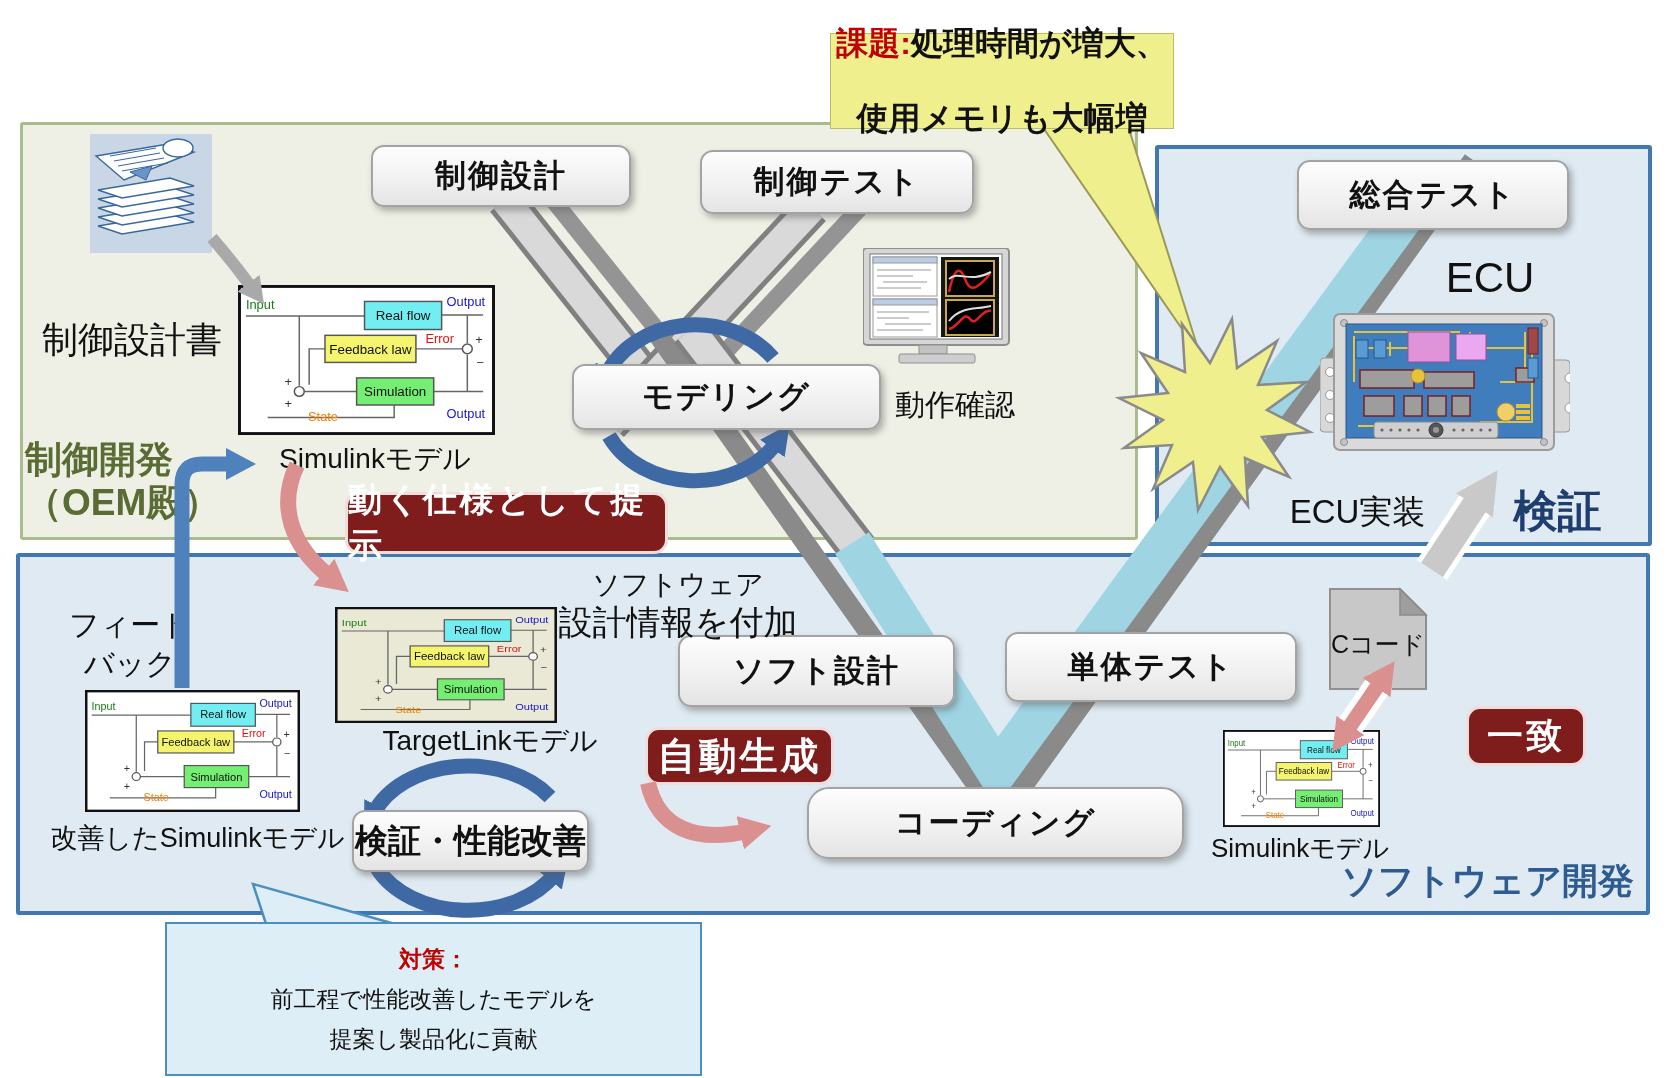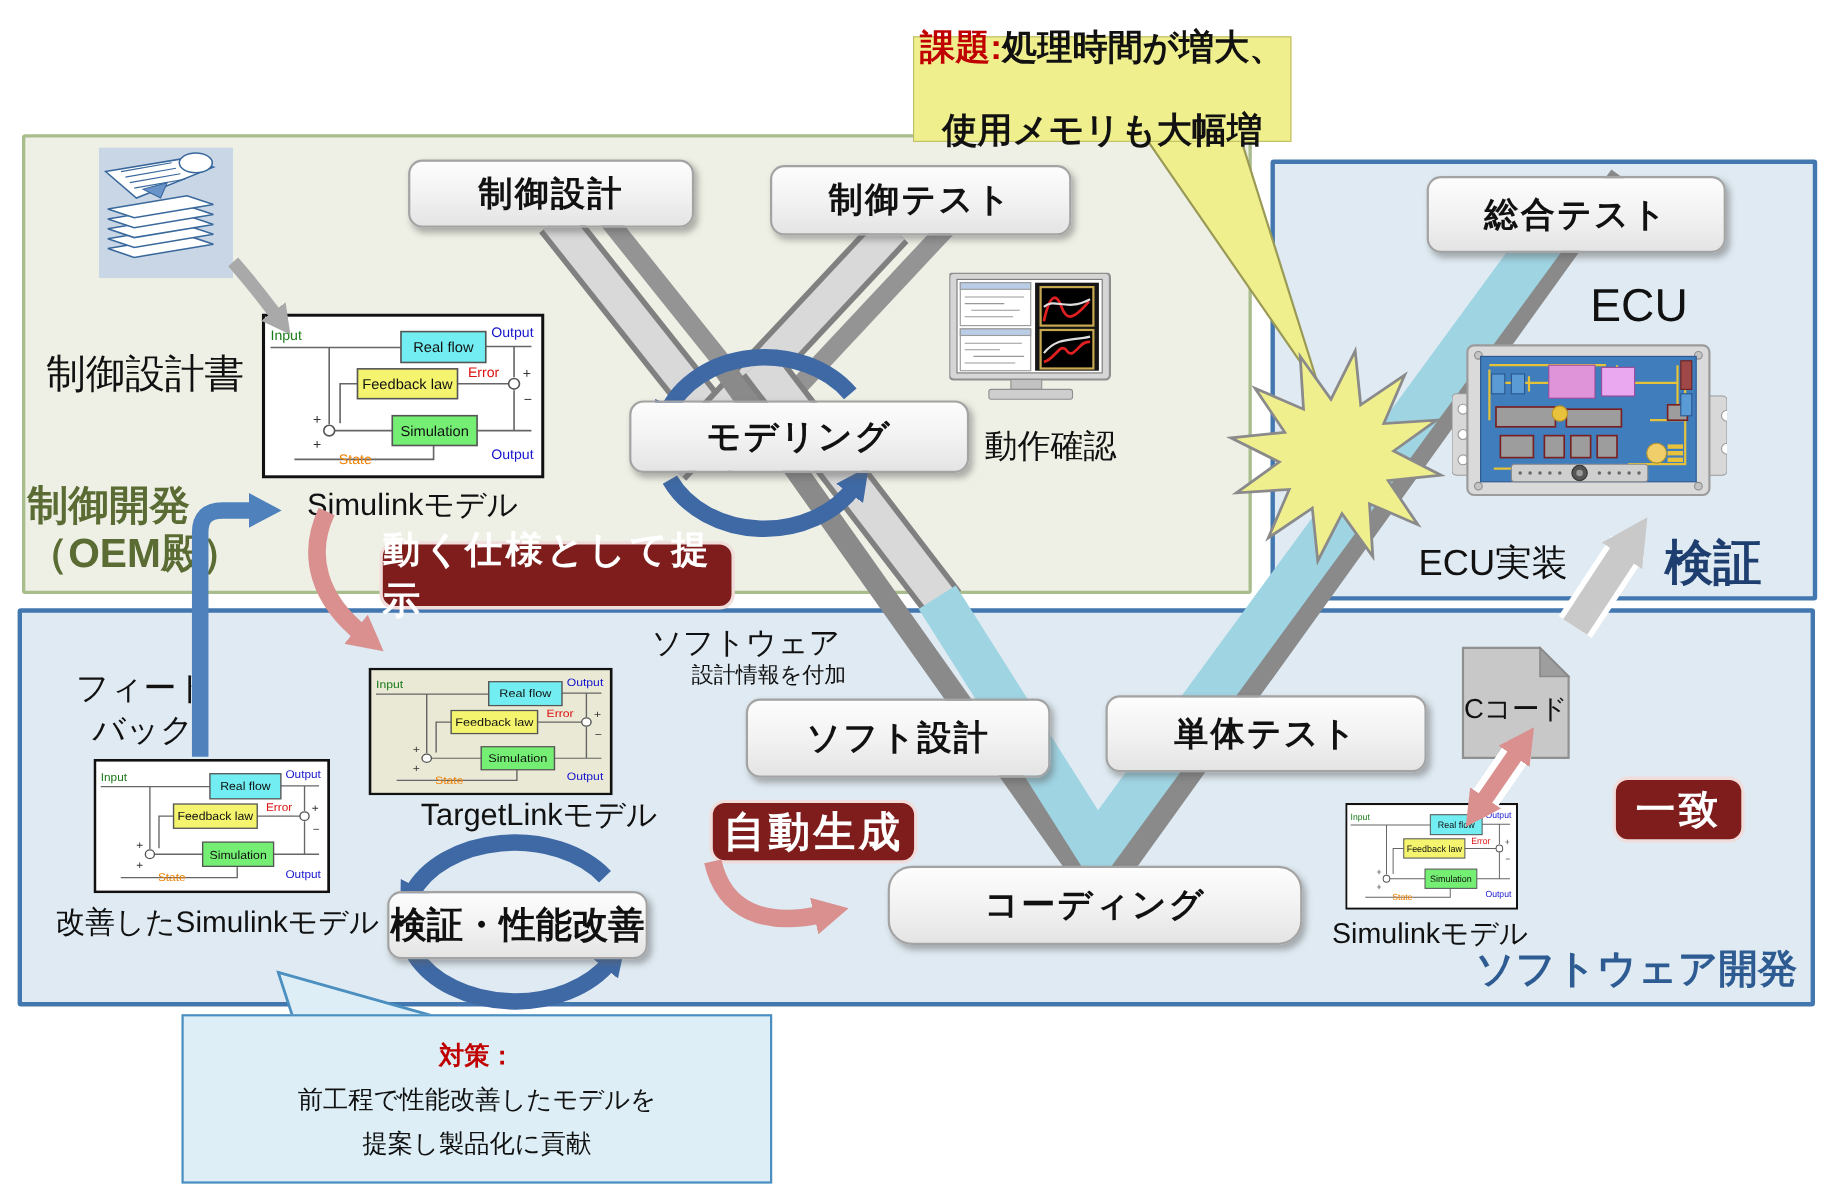--- a/index.html
+++ b/index.html
@@ -307,21 +307,21 @@
   <div class="label" style="left:25px;top:438px;font-size:37px;font-weight:600;color:#5a6b33;line-height:43px;">
     <div>制御開発</div>
     <div>（OEM殿）</div>
   </div>
   <div class="label center" style="left:260px;top:440px;width:230px;font-size:28px;">Simulinkモデル</div>
   <div class="label center" style="left:60px;top:605px;width:140px;font-size:30px;">フィード</div>
   <div class="label center" style="left:60px;top:644px;width:140px;font-size:30px;">バック</div>
   <div class="label center" style="left:360px;top:722px;width:260px;font-size:28px;">TargetLinkモデル</div>
   <div class="label center" style="left:45px;top:820px;width:305px;font-size:27px;">改善したSimulinkモデル</div>
   <div class="label center" style="left:553px;top:566px;width:250px;font-size:28px;">ソフトウェア</div>
-  <div class="label center" style="left:568px;top:600px;width:262px;font-size:20px;">設計情報を付加</div>
+  <div class="label center" style="left:547px;top:600px;width:262px;font-size:34px;">設計情報を付加</div>
   <div class="label center" style="left:870px;top:385px;width:170px;font-size:30px;">動作確認</div>
   <div class="label center" style="left:1420px;top:254px;width:140px;font-size:42px;">ECU</div>
   <div class="label center" style="left:1285px;top:490px;width:145px;font-size:33px;">ECU実装</div>
   <div class="label center" style="left:1495px;top:482px;width:125px;font-size:44px;font-weight:bold;color:#1e3e70;">検証</div>
   <div class="label center" style="left:1205px;top:831px;width:190px;font-size:26px;">Simulinkモデル</div>
   <div class="label center" style="left:1345px;top:857px;width:285px;font-size:36px;font-weight:bold;color:#2e5c92;">ソフトウェア開発</div>
 
   <svg class="layer" viewBox="0 0 1680 1078">
     <defs>
       <marker id="m-fb" markerUnits="userSpaceOnUse" markerWidth="34" markerHeight="32" refX="6" refY="16" orient="auto">

